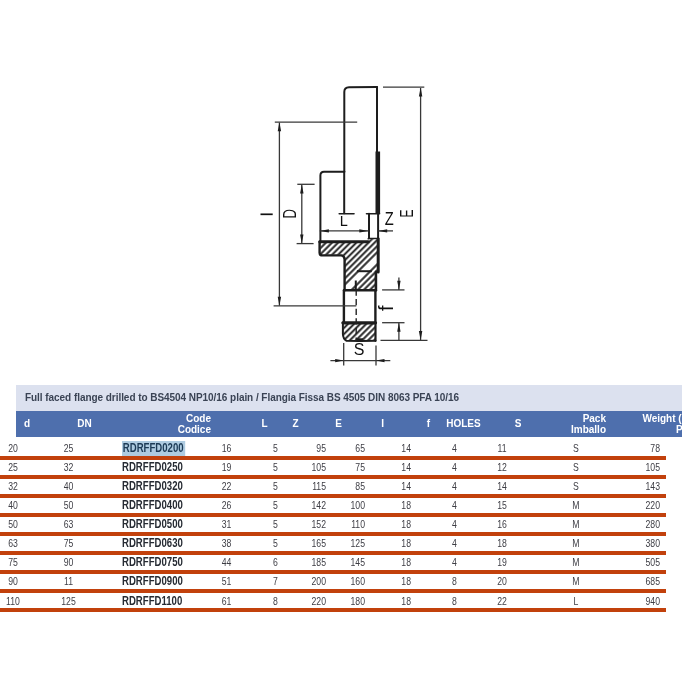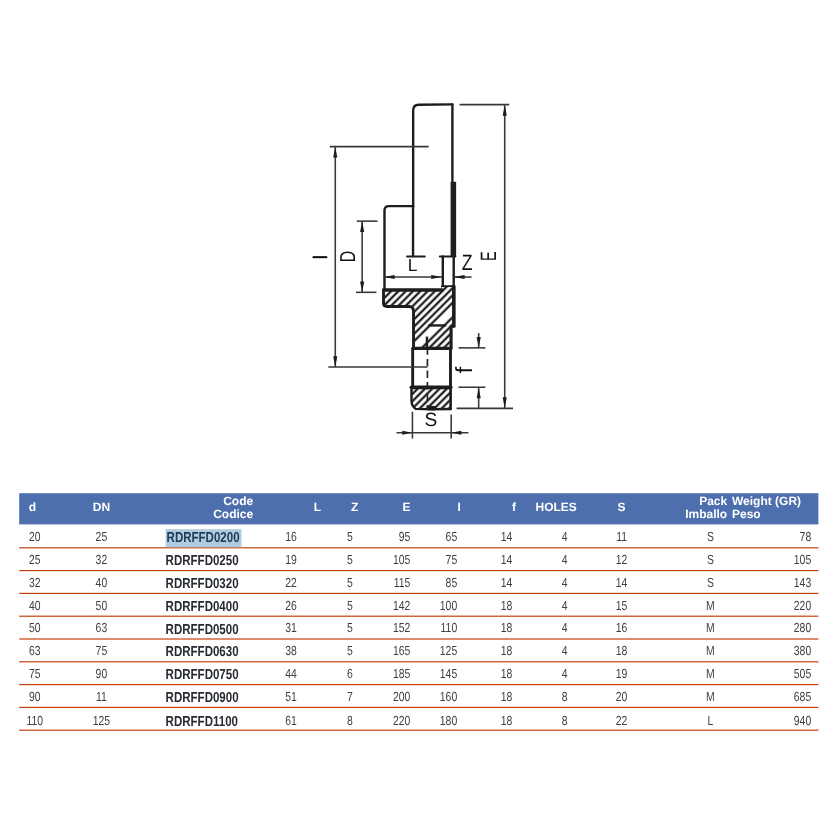--- a/index.html
+++ b/index.html
@@ -3,21 +3,21 @@
 <style>
 html,body{margin:0;padding:0;background:#fff;}
 #page{position:relative;width:700px;height:700px;background:#fff;overflow:hidden;
  font-family:"Liberation Sans", sans-serif;}
 #draw{position:absolute;left:0;top:0;filter:grayscale(1);-webkit-font-smoothing:antialiased;}
 .titlebar{position:absolute;left:16px;top:384.5px;width:666px;height:26px;background:#dce1ef;}
 .titlebar span{position:absolute;left:9px;top:7.5px;font-size:10px;font-weight:bold;color:#3a4354;letter-spacing:-0.05px;}
 .thead{position:absolute;left:16px;top:410.5px;width:666px;height:26px;background:#4e6fad;}
 .hcell{position:absolute;top:0;height:26px;font-size:10px;font-weight:bold;color:#fff;line-height:11px;padding-top:7.5px;box-sizing:border-box;}
 .hcell.two{padding-top:2px;}
-.row{position:absolute;left:16px;width:666px;height:19.1px;border-bottom:1px solid #c2410c;}
+.row{position:absolute;left:0;width:666px;height:19.1px;border-bottom:4px solid #c2410c;}
 .cell{position:absolute;top:2.3px;height:19.1px;line-height:19.1px;}
 .num{font-size:11px;color:#3d3d44;display:inline-block;}
 .code{font-size:12px;font-weight:bold;color:#262b33;display:inline-block;transform:scaleX(0.8);transform-origin:0 50%;}
 .hl{background:#aecbe0;color:#1c3a55;padding:0 2px 1px 1px;}
 </style></head>
 <body>
 <div id="page">
 <svg id="draw" width="700" height="700" viewBox="0 0 700 700">
 <defs>
 <pattern id="h45" width="4.3" height="4.3" patternUnits="userSpaceOnUse" patternTransform="rotate(-45)">
@@ -118,33 +118,36 @@
 <g fill="#111" font-family="Liberation Sans, sans-serif">
  <path d="M260.5,214.3 L272.7,214.3" stroke="#111" stroke-width="1.7"></path>
  <text x="296.2" y="218.5" font-size="18" textLength="9.5" lengthAdjust="spacingAndGlyphs" transform="rotate(-90 296.2 218.5)">D</text>
  <text x="339.8" y="225.6" font-size="14.5">L</text>
  <text x="384.8" y="225.4" font-size="18.5" textLength="9" lengthAdjust="spacingAndGlyphs">Z</text>
  <text x="413.2" y="217.4" font-size="18.5" textLength="8" lengthAdjust="spacingAndGlyphs" transform="rotate(-90 413.2 217.4)">E</text>
  <text x="393.2" y="311" font-size="19.5" transform="rotate(-90 393.2 311)">f</text>
  <text x="353.8" y="354.6" font-size="16">S</text>
 </g>
 </svg>
+<div class="titlebar">
+      <span>Full faced flange drilled to BS4504 NP10/16 plain / Flangia Fissa BS 4505 DIN 8063 PFA 10/16</span>
+    </div>
 <div class="thead">
       <span class="hcell" style="left:8px;width:26px;text-align:left">d</span>
       <span class="hcell" style="left:50px;width:37px;text-align:center">DN</span>
       <span class="hcell two" style="left:120px;width:75px;text-align:right">Code<br>Codice</span>
       <span class="hcell" style="left:233px;width:31px;text-align:center">L</span>
       <span class="hcell" style="left:264px;width:31px;text-align:center">Z</span>
       <span class="hcell" style="left:281px;width:45px;text-align:right">E</span>
       <span class="hcell" style="left:320px;width:48px;text-align:right">I</span>
       <span class="hcell" style="left:366px;width:48px;text-align:right">f</span>
       <span class="hcell" style="left:424px;width:47px;text-align:center">HOLES</span>
       <span class="hcell" style="left:486px;width:32px;text-align:center">S</span>
       <span class="hcell two" style="left:532px;width:58px;text-align:right">Pack<br>Imballo</span>
-      <span class="hcell two" style="left:594px;width:70px;text-align:left">Weight (GR)<br>Peso</span>
+      <span class="hcell two" style="left:614px;width:70px;text-align:right">Weight (GR)<br>Peso</span>
     </div>
 <div class="row" style="top:436.5px">
       <span class="cell num" style="left:0px;width:26px;text-align:center;transform:scaleX(0.79);transform-origin:50% 50%">20</span>
       <span class="cell num" style="left:50px;width:37px;text-align:center;transform:scaleX(0.79);transform-origin:50% 50%">25</span>
       <span class="cell code" style="left:122px;width:75px;text-align:left"><span class="hl">RDRFFD0200</span></span>
       <span class="cell num" style="left:211px;width:31px;text-align:center;transform:scaleX(0.79);transform-origin:50% 50%">16</span>
       <span class="cell num" style="left:260px;width:31px;text-align:center;transform:scaleX(0.79);transform-origin:50% 50%">5</span>
       <span class="cell num" style="left:281px;width:45px;text-align:right;transform:scaleX(0.79);transform-origin:100% 50%">95</span>
       <span class="cell num" style="left:320px;width:45px;text-align:right;transform:scaleX(0.79);transform-origin:100% 50%">65</span>
       <span class="cell num" style="left:366px;width:45px;text-align:right;transform:scaleX(0.79);transform-origin:100% 50%">14</span>

